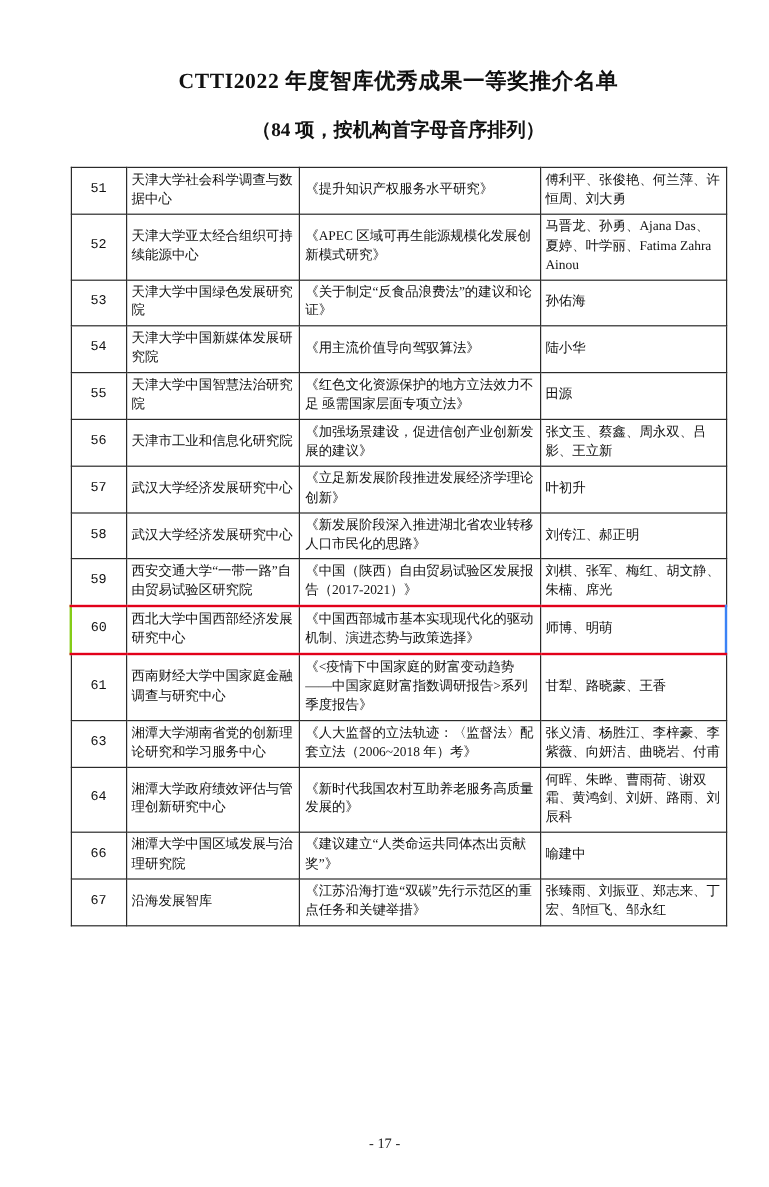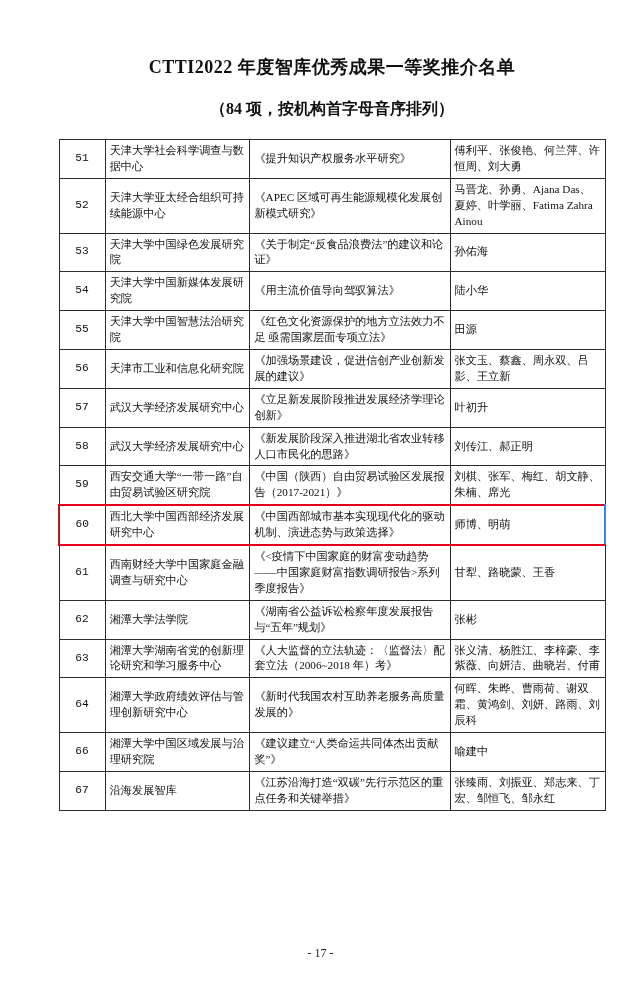--- a/index.html
+++ b/index.html
@@ -68,21 +68,21 @@
   }
   td.col-authors {
     width: 142px;
     text-align: left;
   }
   tr.highlight-row td {
     border-top: 2px solid #e2001a;
     border-bottom: 2px solid #e2001a;
   }
   tr.highlight-row td:first-child {
-    border-left: 2px solid #b91c1c;
+    border-left: 2px solid #84cc16;
   }
   tr.highlight-row td:last-child {
     border-right: 2px solid #3b82f6;
   }
   .page-number {
     position: absolute;
     bottom: 28px;
     left: 0;
     width: 100%;
     text-align: center;
@@ -160,26 +160,20 @@
         <td class="col-title">《中国西部城市基本实现现代化的驱动机制、演进态势与政策选择》</td>
         <td class="col-authors">师博、明萌</td>
       </tr>
       <tr>
         <td class="col-num">61</td>
         <td class="col-org">西南财经大学中国家庭金融调查与研究中心</td>
         <td class="col-title">《&lt;疫情下中国家庭的财富变动趋势——中国家庭财富指数调研报告&gt;系列季度报告》</td>
         <td class="col-authors">甘犁、路晓蒙、王香</td>
       </tr>
       <tr>
-        <td class="col-num">62</td>
-        <td class="col-org">湘潭大学法学院</td>
-        <td class="col-title">《湖南省公益诉讼检察年度发展报告与“五年”规划》</td>
-        <td class="col-authors">张彬</td>
-      </tr>
-      <tr>
         <td class="col-num">63</td>
         <td class="col-org">湘潭大学湖南省党的创新理论研究和学习服务中心</td>
         <td class="col-title">《人大监督的立法轨迹：〈监督法〉配套立法（2006~2018 年）考》</td>
         <td class="col-authors">张义清、杨胜江、李梓豪、李紫薇、向妍洁、曲晓岩、付甫</td>
       </tr>
       <tr>
         <td class="col-num">64</td>
         <td class="col-org">湘潭大学政府绩效评估与管理创新研究中心</td>
         <td class="col-title">《新时代我国农村互助养老服务高质量发展的》</td>
         <td class="col-authors">何晖、朱晔、曹雨荷、谢双霜、黄鸿剑、刘妍、路雨、刘辰科</td>

